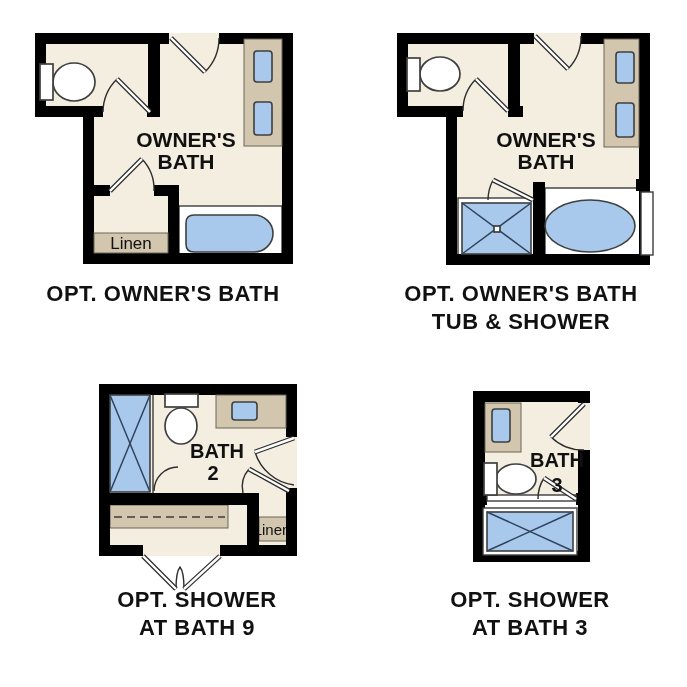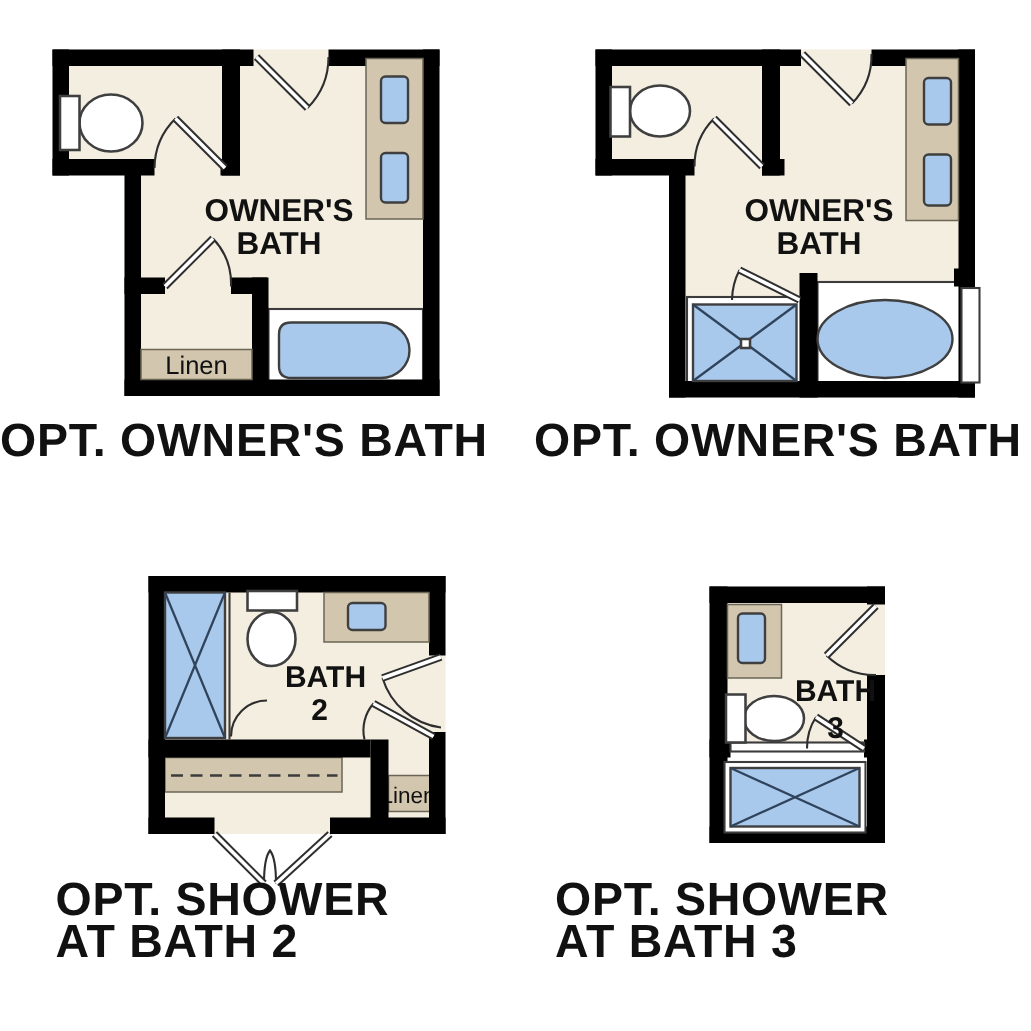--- a/index.html
+++ b/index.html
@@ -21,22 +21,22 @@
   .rod{stroke:#3c3c3c;stroke-width:1.6;fill:none;stroke-dasharray:8 5;}
   .arc{stroke:#2e2e2e;stroke-width:1.4;fill:none;}
   .leaf-o{stroke:#2e2e2e;stroke-width:5;fill:none;}
   .leaf-i{stroke:#ffffff;stroke-width:2.4;fill:none;}
   
   .roomlabel{font-weight:bold;font-size:21px;fill:var(--label,#161616);text-anchor:middle;}
   .roomlabel-sm{font-weight:bold;font-size:20px;fill:var(--label,#161616);text-anchor:middle;}
   .linenlabel{font-size:17px;fill:var(--label,#161616);text-anchor:middle;}
   .linenlabel-sm{font-size:15px;fill:var(--label,#161616);text-anchor:middle;}
   .caption{
-    position:absolute;text-align:left;
-    font-weight:bold;font-size:31px;line-height:28px;
+    position:absolute;text-align:center;
+    font-weight:bold;font-size:22px;line-height:28px;
     color:var(--label,#0c0c0c);letter-spacing:.5px;
   }
 </style>
 </head>
 <body>
 
 <svg class="plan-svg" style="left:30px;top:28px" width="270" height="240" viewBox="30 28 270 240">
   <g>
     <path class="floor" d="M35,33 H293 V264 H83 V112 H35 Z"></path>
     <rect class="whitearea" x="179" y="206" width="103" height="48"></rect>
@@ -144,20 +144,21 @@
   <g>
     <path class="arc" d="M488,200 A45,45 0 0 1 493,180"></path>
     <line class="leaf-o" x1="533" y1="200" x2="493" y2="180"></line>
       <line class="leaf-i" x1="533" y1="200" x2="493" y2="180"></line>
   </g>
   <text class="roomlabel" x="546" y="147">OWNER'S</text>
   <text class="roomlabel" x="546" y="169">BATH</text>
 </svg>
 <div class="caption" style="left:356px;top:280px;width:330px">
   <span style="display:block">OPT. OWNER'S BATH</span>
+  <span style="display:block">TUB &amp; SHOWER</span>
 </div>
 
 <svg class="plan-svg" style="left:90px;top:378px" width="215" height="225" viewBox="90 378 215 225">
   <g>
     <path class="floor" d="M99,384 H297 V556 H99 Z"></path>
   </g>
   <g>
     <rect class="counter" x="110" y="505" width="118" height="23"></rect>
     <line class="rod" x1="114" y1="517" x2="225" y2="517"></line>
   </g>
@@ -207,21 +208,21 @@
     <line class="leaf-o" x1="143" y1="556" x2="176" y2="589"></line>
       <line class="leaf-i" x1="143" y1="556" x2="176" y2="589"></line>
     <line class="leaf-o" x1="220" y1="556" x2="184" y2="589"></line>
       <line class="leaf-i" x1="220" y1="556" x2="184" y2="589"></line>
   </g>
   <text class="roomlabel-sm" x="217" y="458">BATH</text>
   <text class="roomlabel-sm" x="213" y="480">2</text>
 </svg>
 <div class="caption" style="left:37px;top:586px;width:320px">
   <span style="display:block">OPT. SHOWER</span>
-  <span style="display:block">AT BATH 2</span>
+  <span style="display:block">AT BATH 9</span>
 </div>
 
 <svg class="plan-svg" style="left:460px;top:385px" width="145" height="180" viewBox="460 385 145 180">
   <g>
     <path class="floor" d="M473,391 H590 V562 H473 Z"></path>
     <rect fill="#ffffff" x="485" y="500" width="93" height="51"></rect>
   </g>
   <g>
     <rect class="wall" x="473" y="391" width="117" height="11"></rect>
     <rect class="wall" x="473" y="391" width="12" height="171"></rect>

